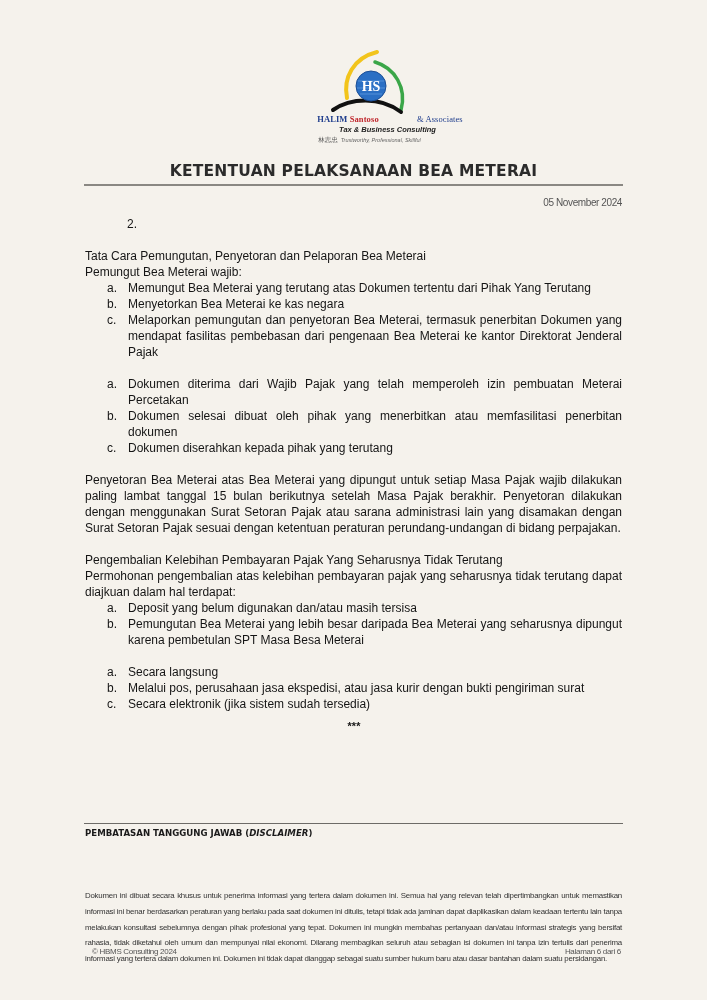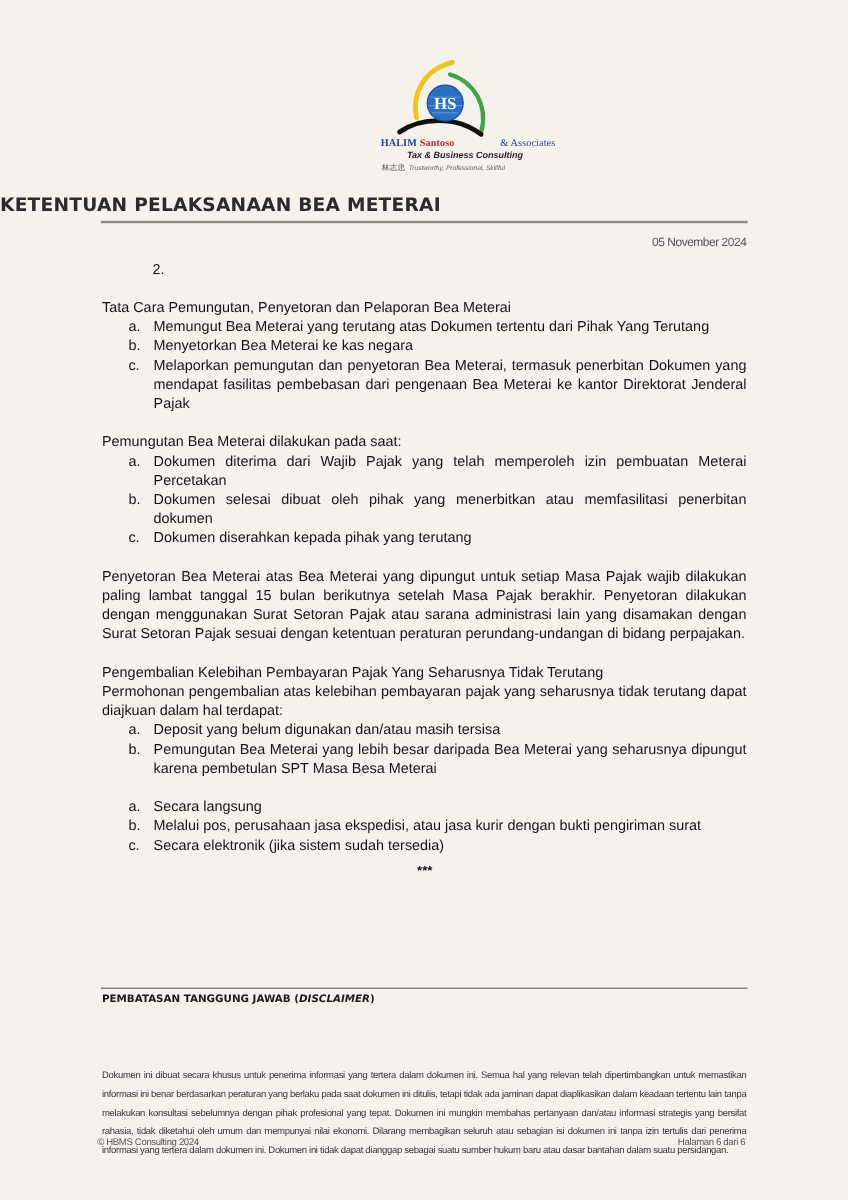--- a/index.html
+++ b/index.html
@@ -12,21 +12,21 @@
   .logo svg { display: block; margin: 0 auto; }
   .logo-name { font-family: "Liberation Serif", serif; font-size: 8.5px; margin-top: -2px; letter-spacing: 0.1px; }
   .logo-name .n1 { color: #23408e; font-weight: bold; padding-left: 41px; }
   .logo-name .n2 { color: #c0272d; font-weight: bold; }
   .logo-name .n3 { color: #23408e; margin-left: 36px; }
   .logo-tag { font-size: 7.5px; font-style: italic; font-weight: bold; color: #222; margin-top: 1px; padding-left: 36px; }
   .logo-motto { font-size: 5.5px; font-style: italic; color: #666; margin-top: 2px; }
   .logo-motto .cn { font-style: normal; font-size: 6.5px; margin-right: 3px; color: #555; }
 
   .title {
-    position: absolute; left: 0; top: 162px; width: 707px; 
+    position: absolute; left: 0; top: 162px; width: 707px; text-align: center;
     font-family: "DejaVu Sans", sans-serif; font-weight: bold; font-size: 15.5px;
     color: #2b2b2b; letter-spacing: 0.2px;
   }
   .rule { position: absolute; left: 84px; width: 539px; height: 2px; background: #8a8883; }
   .rule.top { top: 184px; }
   .date {
     position: absolute; right: 85px; top: 197px; font-size: 10px; color: #555;
     letter-spacing: -0.4px;
   }
 
@@ -46,21 +46,21 @@
   .rule.disc { top: 823px; height: 1px; background: #6d6b67; }
   .disc-title {
     position: absolute; left: 85px; top: 828px; font-family: "DejaVu Sans", sans-serif;
     font-weight: bold; font-size: 8.6px; color: #1a1a1a;
   }
   .disc-title i { font-style: italic; }
   .disc-body {
     position: absolute; left: 85px; top: 888px; width: 537px;
     font-size: 7.9px; line-height: 15.8px; color: #333; text-align: justify; letter-spacing: -0.25px;
   }
-  .foot-left { position: absolute; left: 81px; top: 947px; font-size: 8px; color: #555; letter-spacing: -0.3px; }
+  .foot-left { position: absolute; left: 92px; top: 947px; font-size: 8px; color: #555; letter-spacing: -0.3px; }
   .foot-right { position: absolute; right: 86px; top: 947px; font-size: 8px; color: #555; letter-spacing: -0.3px; }
 </style>
 </head>
 <body>
 
 <div class="logo">
   <svg width="90" height="68" viewBox="0 0 90 68">
     <path d="M22 50 C 18 30, 28 10, 52 4" stroke="#f2c41b" stroke-width="4" fill="none" stroke-linecap="round"></path>
     <path d="M50 14 C 70 20, 82 40, 76 62" stroke="#3aa648" stroke-width="3.5" fill="none" stroke-linecap="round"></path>
     <path d="M8 62 C 25 50, 55 48, 76 64" stroke="#111" stroke-width="4" fill="none" stroke-linecap="round"></path>
@@ -83,35 +83,35 @@
 <div class="rule top"></div>
 <div class="date">05 November 2024</div>
 
 <div class="content">
   <div class="item num">
     <span class="mk">2.</span>
   </div>
   <div class="gap"></div>
 
   <div class="h">Tata Cara Pemungutan, Penyetoran dan Pelaporan Bea Meterai</div>
+  <div>Pemungut Bea Meterai wajib:</div>
   <div class="item">
     <span class="mk">a.</span>
     <span class="tx">Memungut Bea Meterai yang terutang atas Dokumen tertentu dari Pihak Yang Terutang</span>
   </div>
   <div class="item">
     <span class="mk">b.</span>
     <span class="tx">Menyetorkan Bea Meterai ke kas negara</span>
   </div>
   <div class="item">
     <span class="mk">c.</span>
     <span class="tx">Melaporkan pemungutan dan penyetoran Bea Meterai, termasuk penerbitan Dokumen yang mendapat fasilitas pembebasan dari pengenaan Bea Meterai ke kantor Direktorat Jenderal Pajak</span>
   </div>
   <div class="gap"></div>
 
-  <div>Pemungutan Bea Meterai dilakukan pada saat:</div>
   <div class="item">
     <span class="mk">a.</span>
     <span class="tx">Dokumen diterima dari Wajib Pajak yang telah memperoleh izin pembuatan Meterai Percetakan</span>
   </div>
   <div class="item">
     <span class="mk">b.</span>
     <span class="tx">Dokumen selesai dibuat oleh pihak yang menerbitkan atau memfasilitasi penerbitan dokumen</span>
   </div>
   <div class="item">
     <span class="mk">c.</span>

